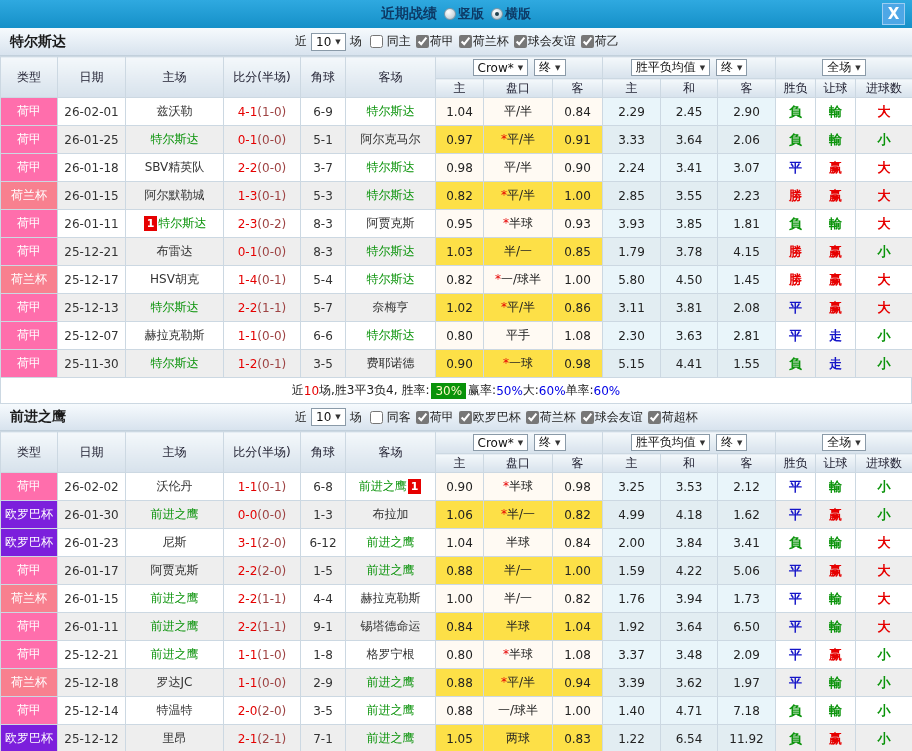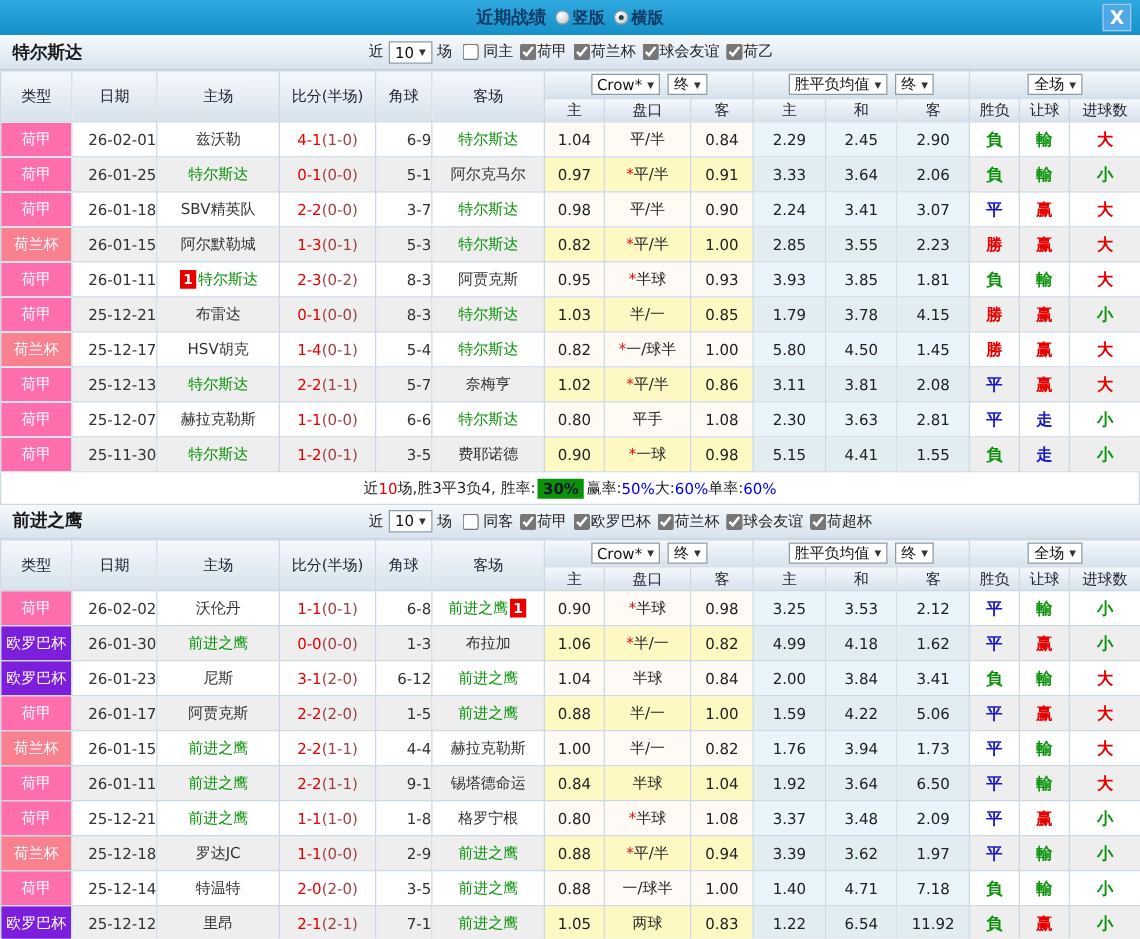--- a/index.html
+++ b/index.html
@@ -37,41 +37,41 @@
   th, td { border: 1px solid #ccd8e2; text-align: center; padding: 0; height: 28px;
     overflow: hidden; white-space: nowrap; }
   thead th { background: linear-gradient(#f4f8fb,#d7e2ec); font-weight: normal; color: #223; }
   thead tr.h1 th { height: 22px; }
   thead tr.h2 th { height: 19px; }
   thead .selwrap { display: flex; align-items: flex-start; justify-content: center; }
   thead .sel { height: 17px; margin: 0 3px; }
   tbody tr.even td { background: #fff; }
   tbody tr.odd  td { background: #eeeeee; }
   tbody tr.even td.crow { background: #fffaf3; }
-  tbody tr.odd  td.crow { background: #fef9c3; }
+  tbody tr.odd  td.crow { background: #fde047; }
   tbody tr.even td.avg  { background: #e9f5fa; }
   tbody tr.odd  td.avg  { background: #e2edf2; }
   td.type { color: #fff; }
-  td.date, td.corner { color: #333; text-align: right; }
+  td.date, td.corner { color: #333; }
   td.team { color: #333; }
   td.crow, td.avg { color: #222; }
   td.res { font-weight: bold; font-size: 13px; }
   .focus { color: #0a930a; }
   .ft { color: #e60000; }
   .ht { color: #9e4343; }
   .star { color: #e60000; }
   .rbadge { display: inline-block; background: #e60000; color: #fff; padding: 0 3px;
     font-size: 11px; font-weight: bold; margin: 0 1px; line-height: 15px; }
 
   
   .summary { height: 26px; border: 1px solid #ccd8e2; border-top: none; background: #fff;
     display: flex; align-items: center; justify-content: center; font-size: 12px; color: #222; }
   .seg-red { color: #e60000; }
   .seg-blue { color: #0000e6; }
-  .seg-green-badge { background: #0a930a; color: #0f172a; font-weight: bold; padding: 1px 4px; margin: 0 2px; }
+  .seg-green-badge { background: #0a930a; color: #fef9c3; font-weight: normal; padding: 1px 4px; margin: 0 2px; }
   .section-header.second { height: 27px; }
 </style>
 </head>
 <body>
 
 <div class="titlebar">
   <span class="title">近期战绩</span>
   <span class="radio-group">
     <span class="radio"></span>
     <span>竖版</span>

